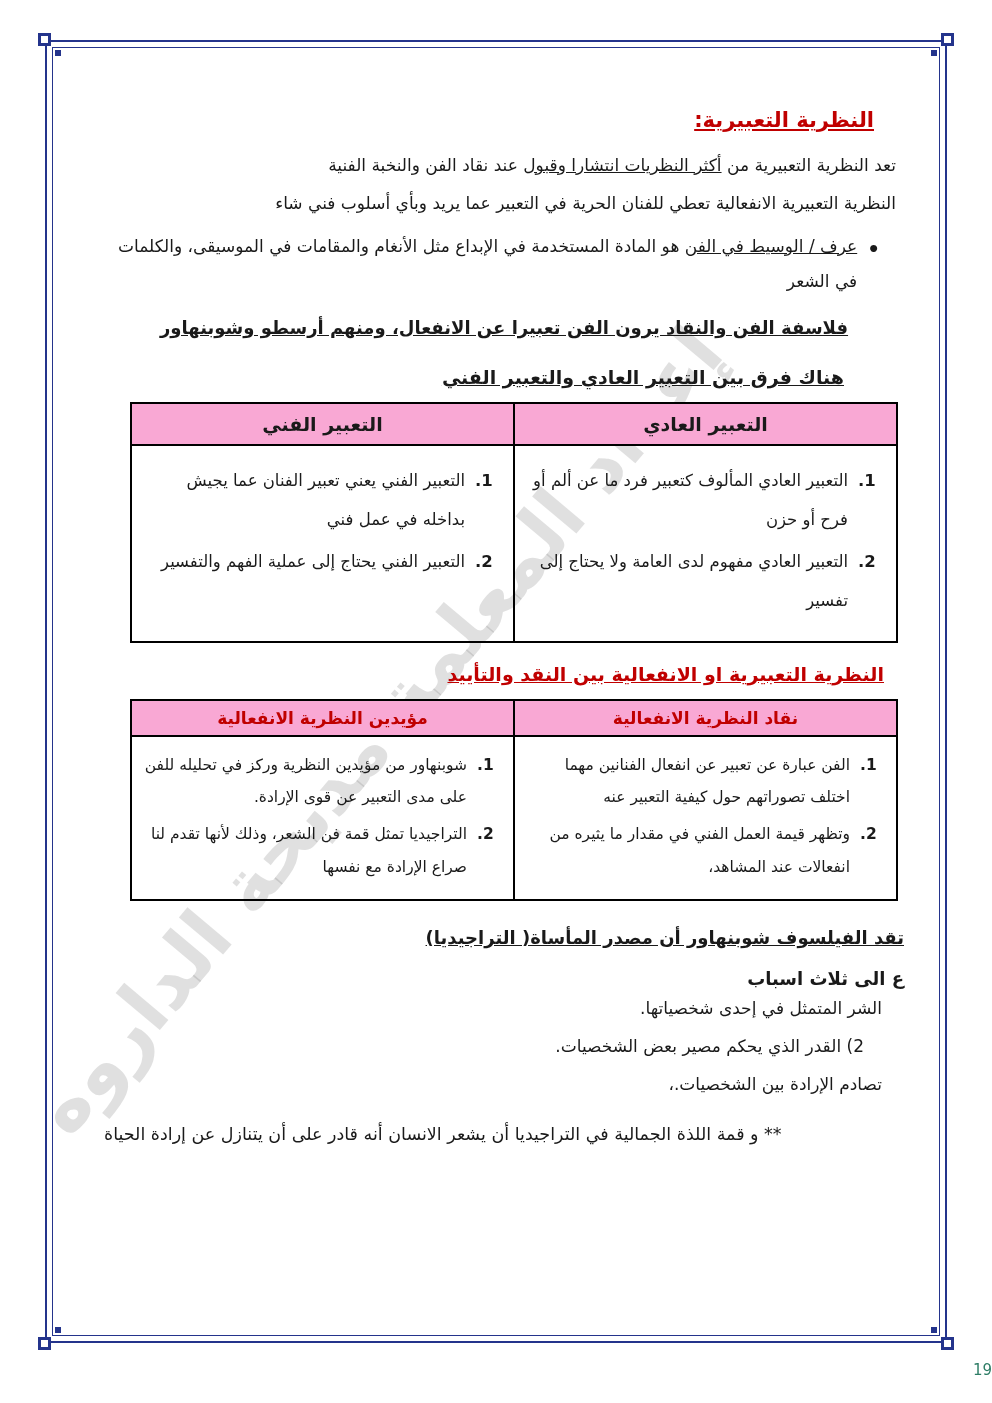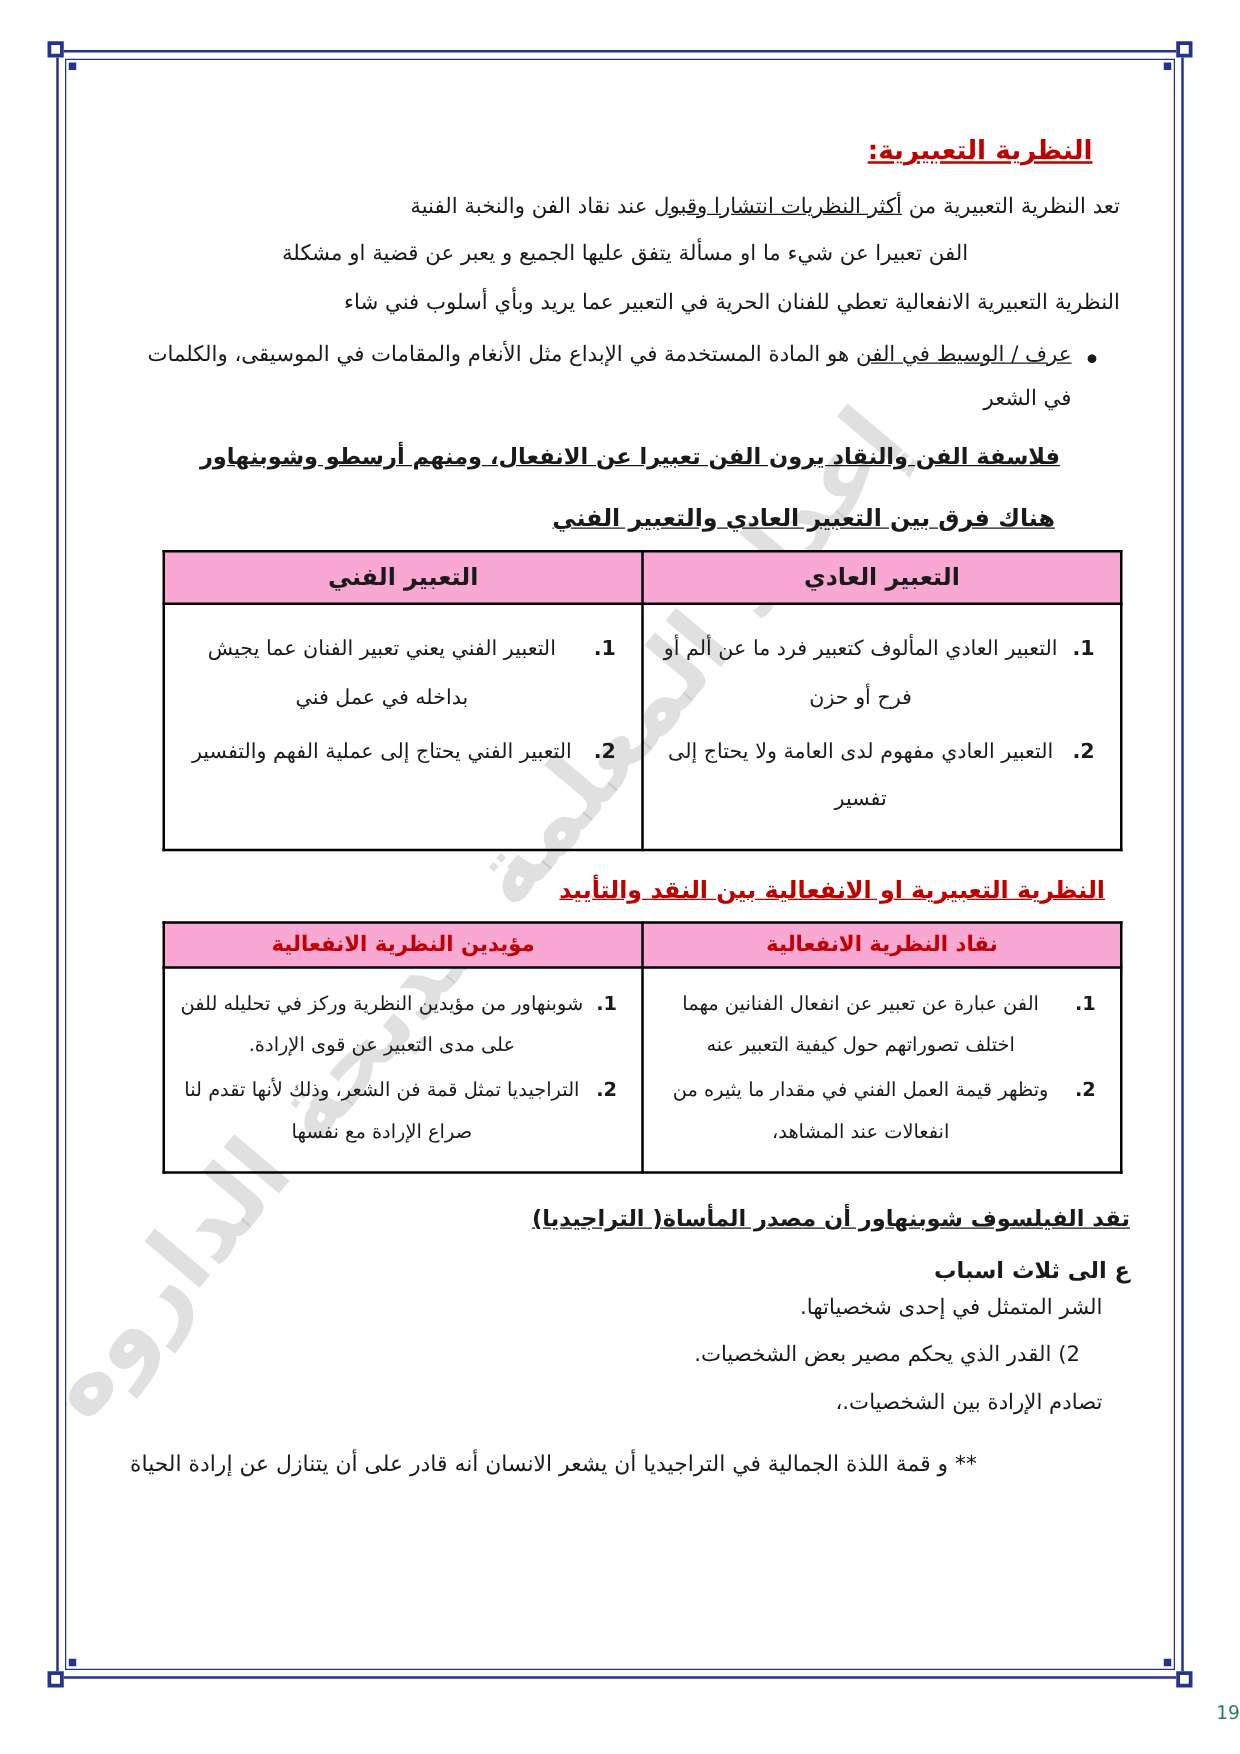--- a/index.html
+++ b/index.html
@@ -55,21 +55,21 @@
   .section-heading.red{color:#c00000;margin-right:20px;}
   table{width:96%;margin:0 6px 0 auto;border-collapse:collapse;}
   th,td{border:2px solid #000;}
   th{
     background:#f9a8d4;font-size:19px;font-weight:bold;
     padding:9px 6px;text-align:center;
   }
   td{padding:16px 14px;vertical-align:top;font-size:16.5px;width:50%;}
   .cell-item{display:flex;gap:10px;line-height:2.35;margin-bottom:4px;}
   .cell-item .num{font-weight:bold;min-width:24px;text-align:left;}
-  .cell-item .itext{flex:1;text-align:center;}
+  .cell-item .itext{flex:1;}
   .t2 th{color:#c00000;font-size:17px;padding:7px 6px;margin-left:32px;}
   .t2 td{padding:12px 12px;font-size:15.5px;}
   .t2 .cell-item{line-height:2.1;}
   .concl-heading{
     font-weight:bold;font-size:18px;text-decoration:underline;
     text-align:right;margin:26px 0 0 0;
   }
   .concl-sub{font-weight:bold;font-size:18px;margin:20px 0 0 0;}
   .reason{font-size:17px;line-height:2.1;text-align:right;margin:2px 22px 0 0;}
   .reason.indent{margin-right:40px;}
@@ -96,21 +96,20 @@
   <div class="corner-inner ci-br"></div>
 
   <div class="watermark">إعداد المعلمة مديحة الداروه</div>
 
   <div class="content">
 
     <h1 class="title">النظرية التعبيرية:</h1>
 
     <p class="para"><span>تعد النظرية التعبيرية من </span><span class="em">أكثر النظريات انتشارا وقبول</span><span> عند نقاد الفن والنخبة الفنية</span></p>
 
-    <p class="para center">الفن تعبيرا عن شيء ما او مسألة يتفق عليها الجميع و يعبر عن قضية او مشكلة</p>
 
     <p class="para">النظرية التعبيرية الانفعالية تعطي للفنان الحرية في التعبير عما يريد وبأي أسلوب فني شاء</p>
 
     <div class="bullet-row">
       <span class="bullet-marker">•</span>
       <span><span class="em">عرف / الوسيط في الفن</span><span> هو المادة المستخدمة في الإبداع مثل الأنغام والمقامات في الموسيقى، والكلمات في الشعر</span></span>
     </div>
 
     <p class="bold-line">فلاسفة الفن والنقاد يرون الفن تعبيرا عن الانفعال، ومنهم أرسطو وشوبنهاور</p>
 

